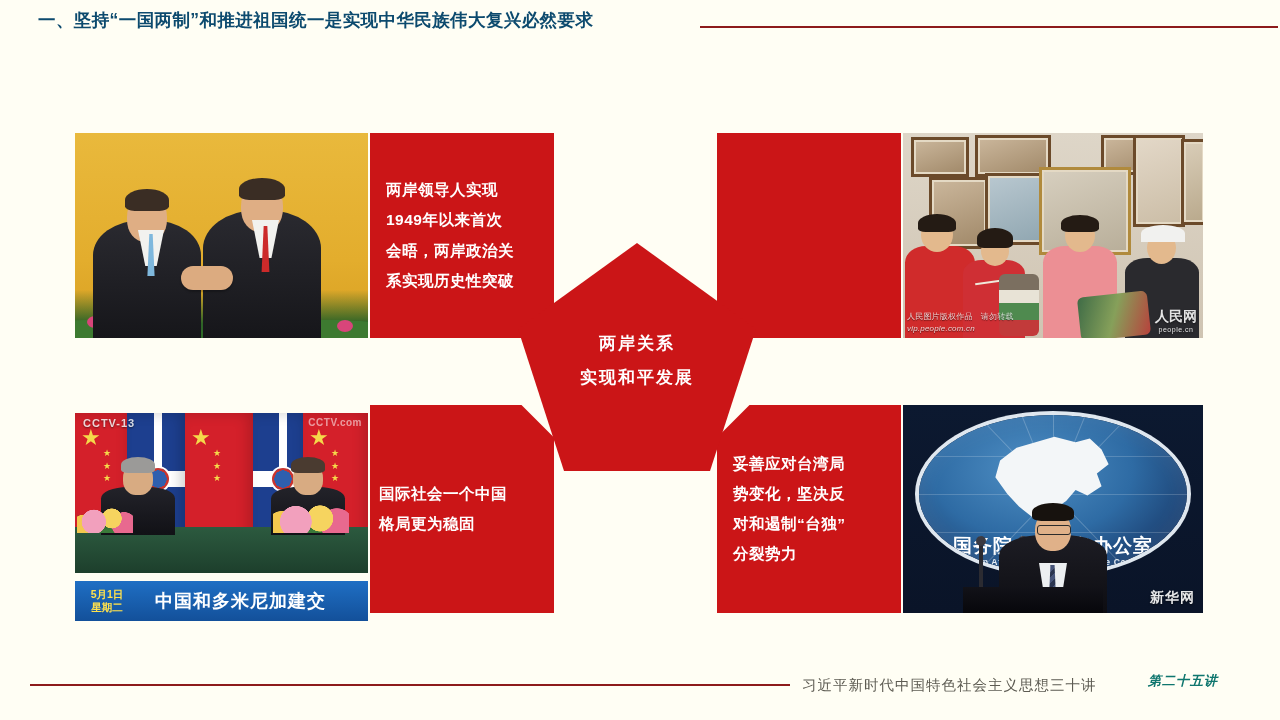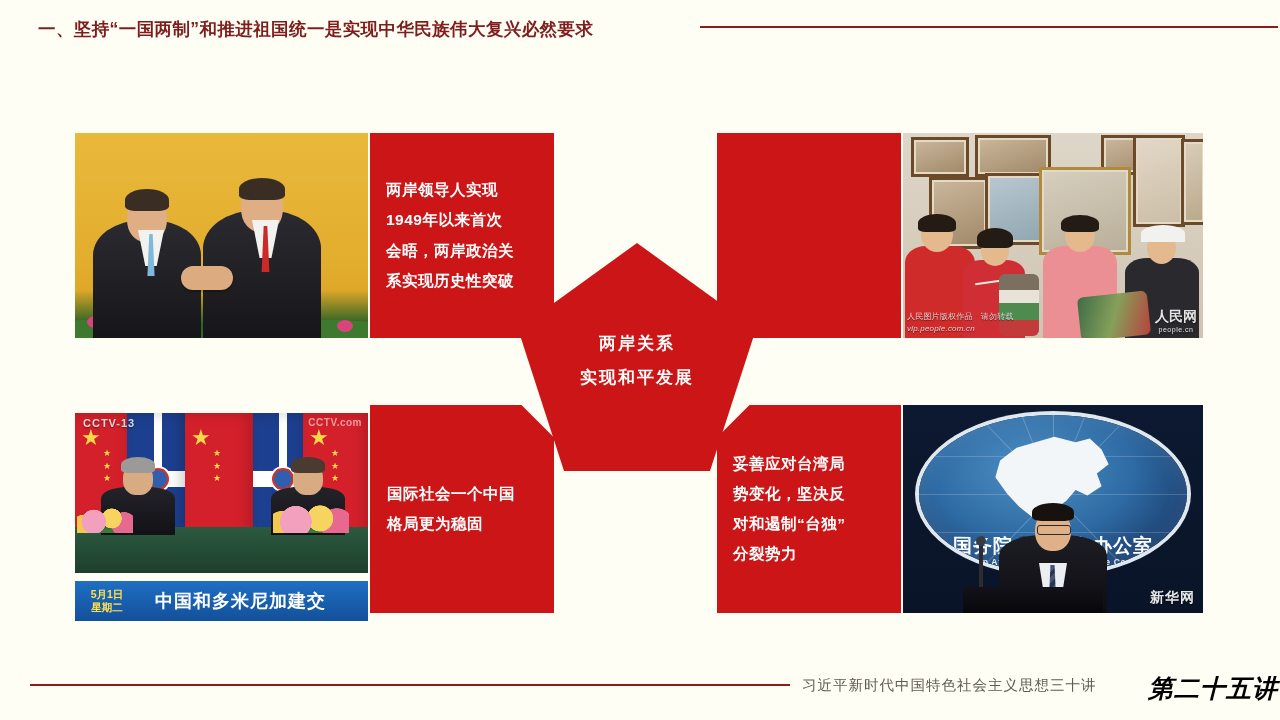--- a/index.html
+++ b/index.html
@@ -17,24 +17,24 @@
   }
 
   
   #header {
     position: absolute;
     left: 0; top: 0;
     width: 1280px; height: 52px;
   }
   #slide-title {
     position: absolute;
-    left: 38px; top: 17px;
+    left: 38px; top: 8px;
     font-size: 17.5px;
     font-weight: bold;
-    color: #7f1d1d;
+    color: #0c4a6e;
     letter-spacing: 0.4px;
     white-space: nowrap;
   }
   #title-rule {
     position: absolute;
     left: 700px; top: 26px;
     width: 578px; height: 2px;
     background: #8d1b1b;
   }
 
@@ -76,21 +76,21 @@
   #red-tl .rb-text { padding-left: 16px; }
   
   #red-tr  { left: 717px; top: 133px; width: 184px; height: 205px; }
   #red-tr .rb-text { padding-left: 30px; }
   
   #photo-tr { left: 903px; top: 133px; width: 300px; height: 205px; }
   
   #photo-bl { left: 75px; top: 413px; width: 293px; height: 208px; }
   
   #red-bl  { left: 370px; top: 405px; width: 184px; height: 208px; }
-  #red-bl .rb-text { padding-left: 17px; }
+  #red-bl .rb-text { padding-left: 9px; }
   
   #red-br  { left: 717px; top: 405px; width: 184px; height: 208px; }
   #red-br .rb-text { padding-left: 16px; }
   
   #photo-br { left: 903px; top: 405px; width: 300px; height: 208px; }
 
   
   #pentagon {
     position: absolute;
     left: 518px; top: 243px;
@@ -121,24 +121,24 @@
     position: absolute;
     left: 802px; top: 676px;
     font-size: 14.5px;
     color: #5d5b52;
     letter-spacing: 1px;
     white-space: nowrap;
   }
   #footer-lecture {
     position: absolute;
     left: 1148px; top: 672px;
-    font-size: 25px;
+    font-size: 13px;
     font-weight: bold;
     font-style: italic;
-    color: #000000;
+    color: #0f766e;
     letter-spacing: 1px;
     white-space: nowrap;
     font-family: "Liberation Serif", "DejaVu Serif", serif;
   }
 
   
   .ph { position: absolute; left: 0; top: 0; width: 100%; height: 100%; }
 
   
   #ph-tl-bg { background: linear-gradient(180deg,#e9b93c 0%,#e3ad2d 62%,#d79f22 100%); }

